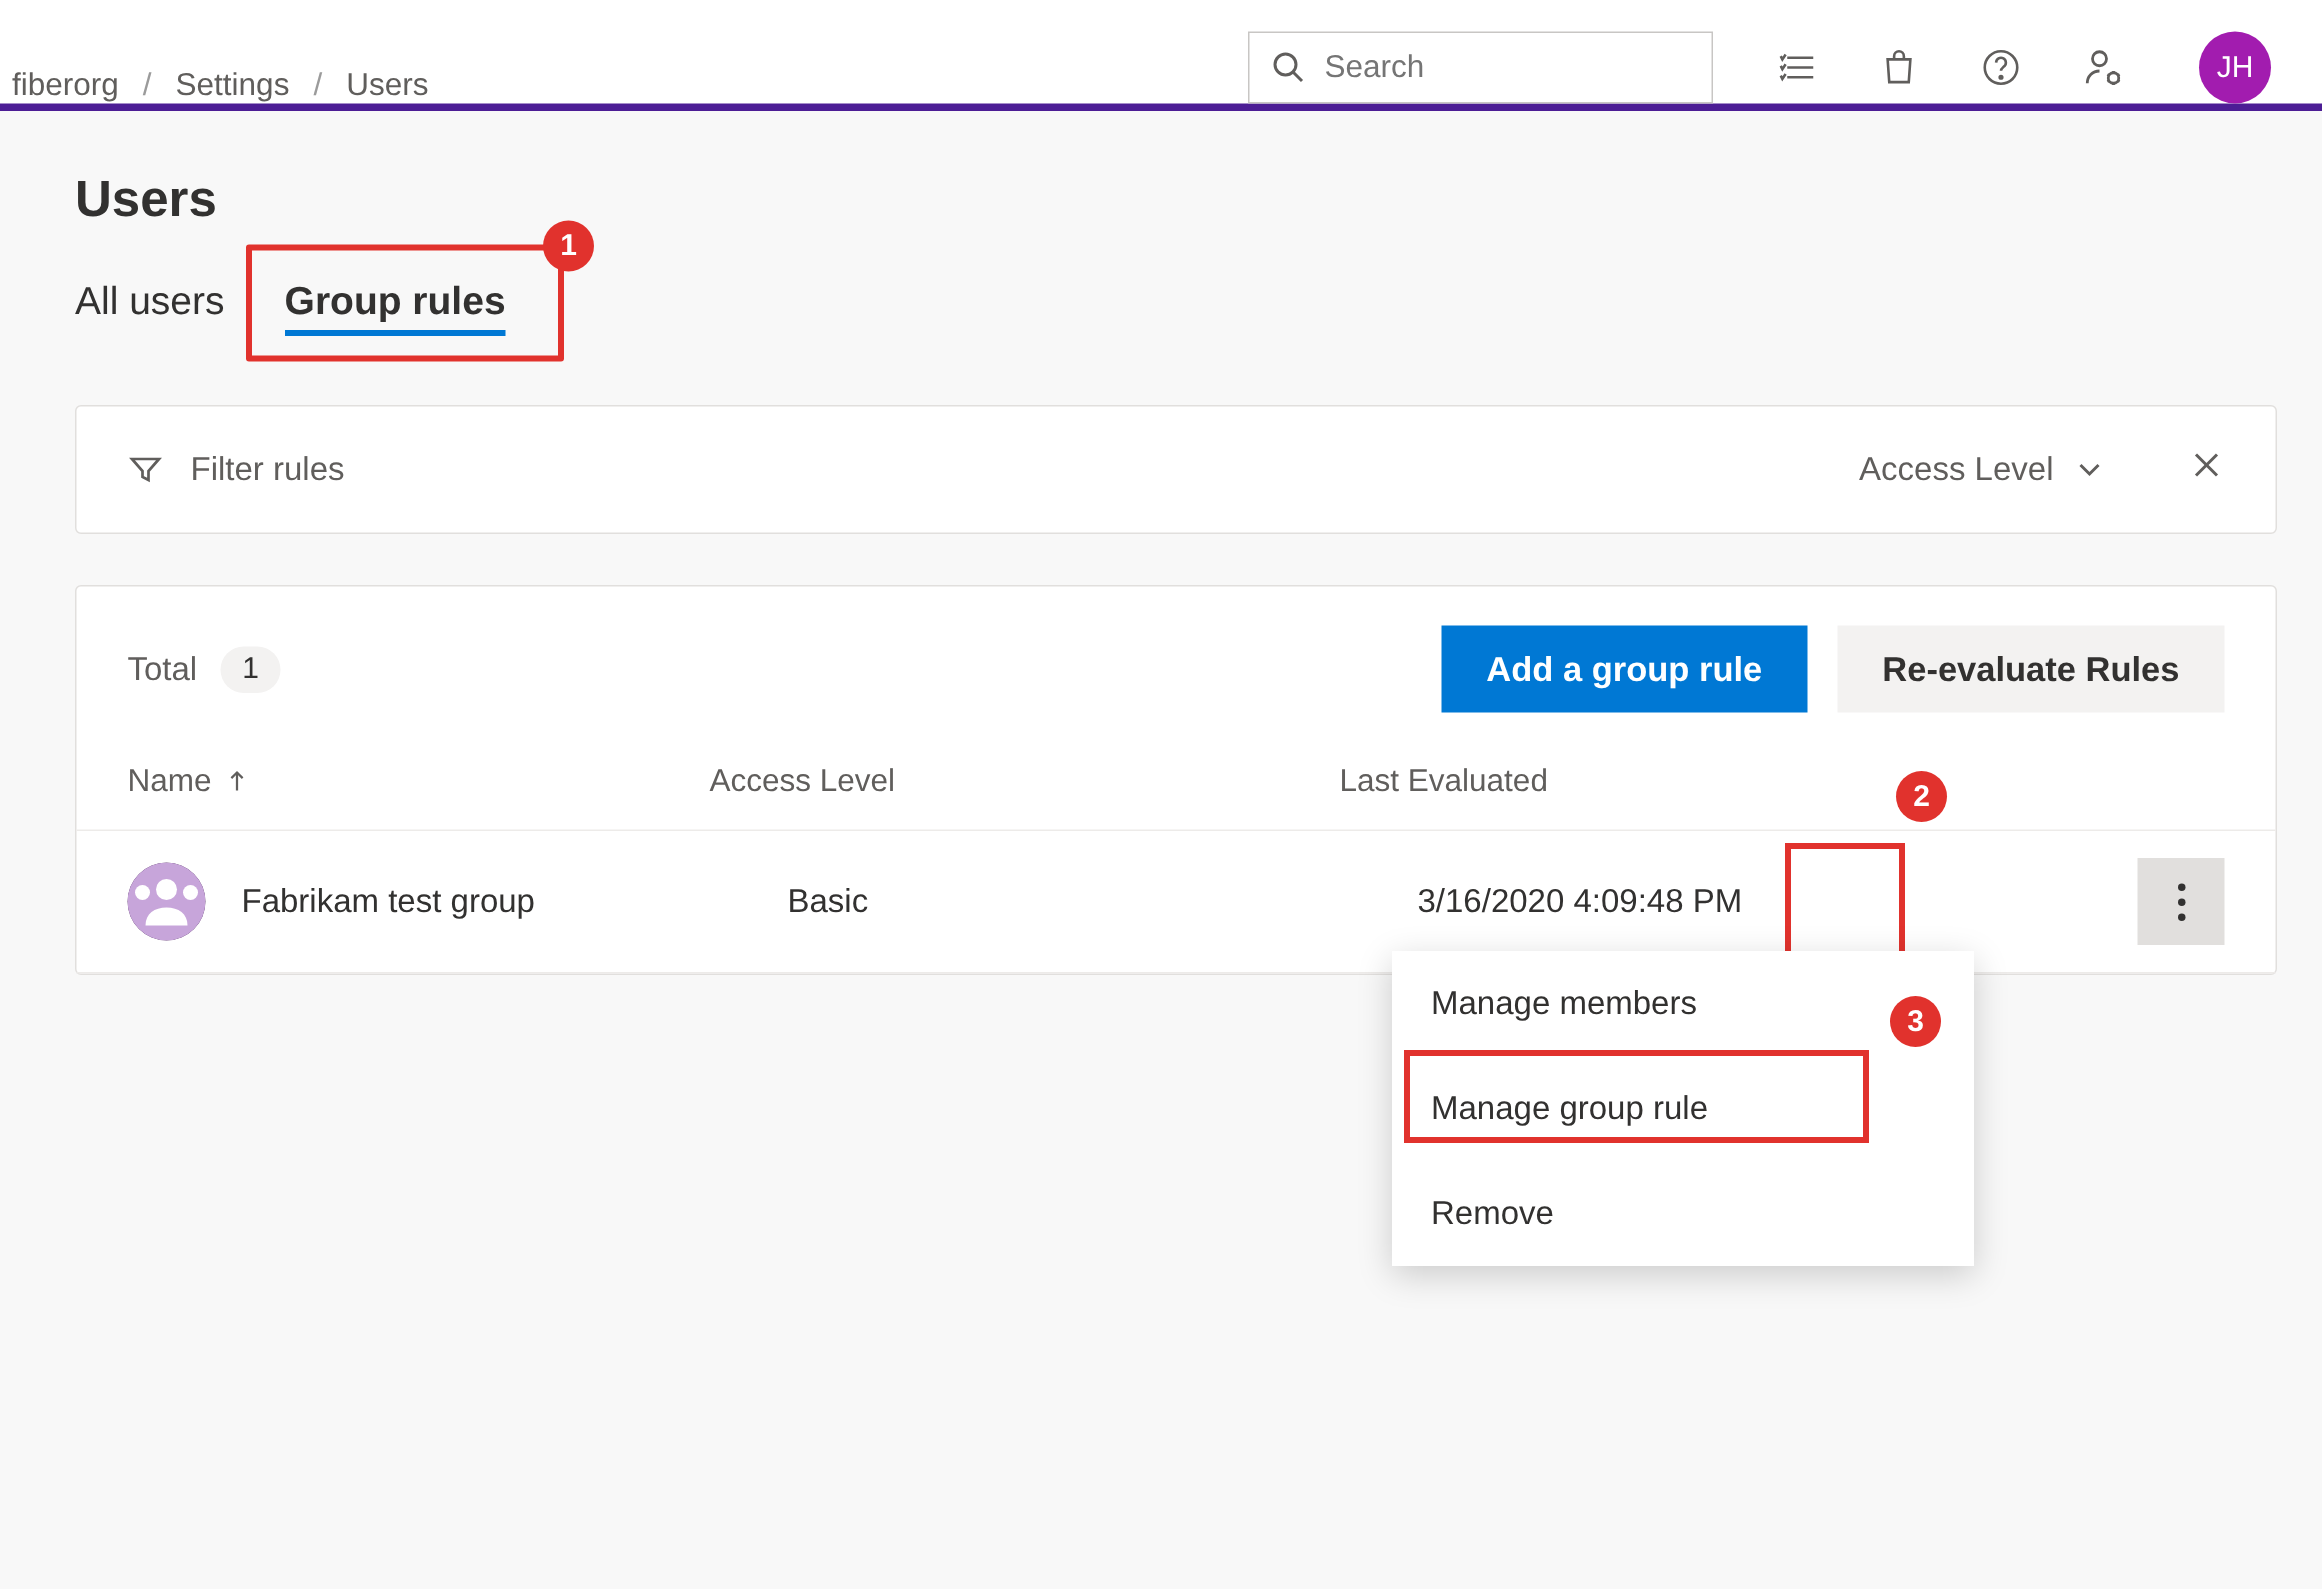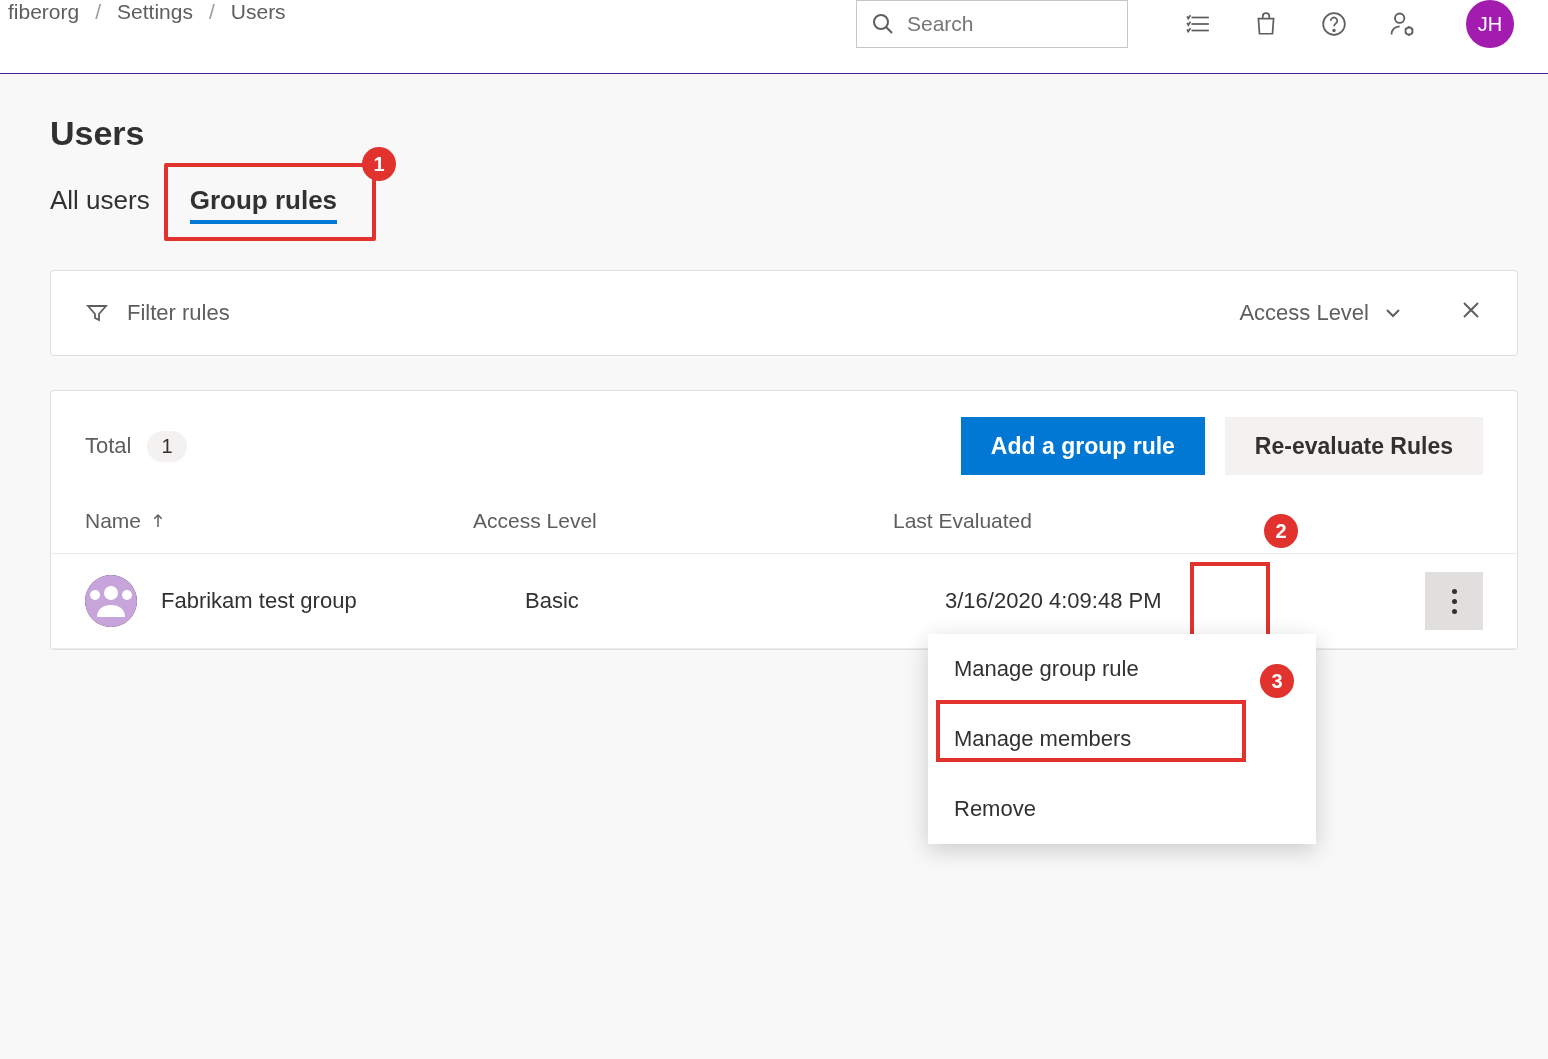--- a/index.html
+++ b/index.html
@@ -9,23 +9,23 @@
     color: #323130;
     width: 1548px;
     height: 1059px;
     overflow: hidden;
   }
   
   .top-bar {
     background: #fff;
     height: 74px;
     display: flex;
-    align-items: flex-start;
+    align-items: flex-end;
     padding: 0 34px 0 8px;
-    border-bottom: 1px solid #4c1d95;
+    border-bottom: 5px solid #4c1d95;
   }
   .breadcrumb {
     display: flex;
     align-items: center;
     font-size: 21px;
     color: #605e5c;
     gap: 16px;
     flex: 0 0 auto;
   }
   .breadcrumb .sep { color: #9b9b9b; }
@@ -33,26 +33,26 @@
   .search-wrap {
     margin-left: auto;
     display: flex;
     align-items: center;
   }
   .search-box {
     display: flex;
     align-items: center;
     border: 1px solid #c8c6c4;
     height: 48px;
-    width: 272px;
+    width: 310px;
     padding: 0 14px;
     font-size: 21px;
     color: #605e5c;
     gap: 12px;
-    margin-right: 56px;
+    margin-right: 42px;
   }
   .search-box input {
     border: none;
     outline: none;
     font-size: 21px;
     width: 100%;
     color: #323130;
   }
   .top-icons { display: flex; align-items: center; gap: 40px; }
   .top-icon { width: 28px; height: 28px; display:flex; align-items:center; justify-content:center; color:#605e5c; cursor:pointer; }
@@ -291,19 +291,19 @@
           </div>
       </div>
     </div>
   </div>
 </div>
 
 <div class="more-outline" style="left:1190px; top:562px; width:80px; height:78px;"></div>
 <div class="callout-badge" style="left:1264px; top:514px;">2</div>
 
 <div class="context-menu" style="left:928px; top:634px;">
+  <div class="item">Manage members</div>
   <div class="item">Manage group rule</div>
-  <div class="item">Manage members</div>
   <div class="item">Remove</div>
 </div>
 
 <div class="menu-outline" style="left:936px; top:700px; width:310px; height:62px;"></div>
 <div class="callout-badge" style="left:1260px; top:664px;">3</div>
 
 </body></html>

